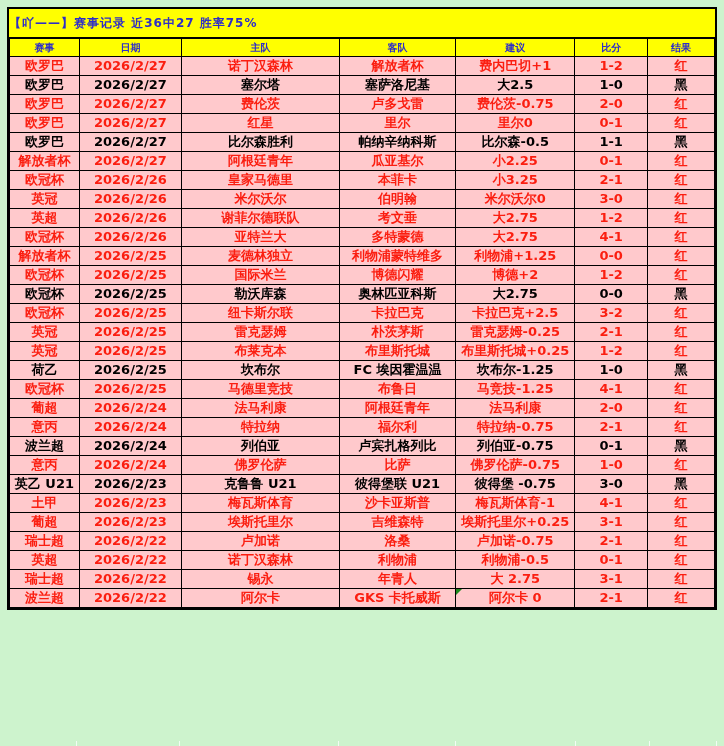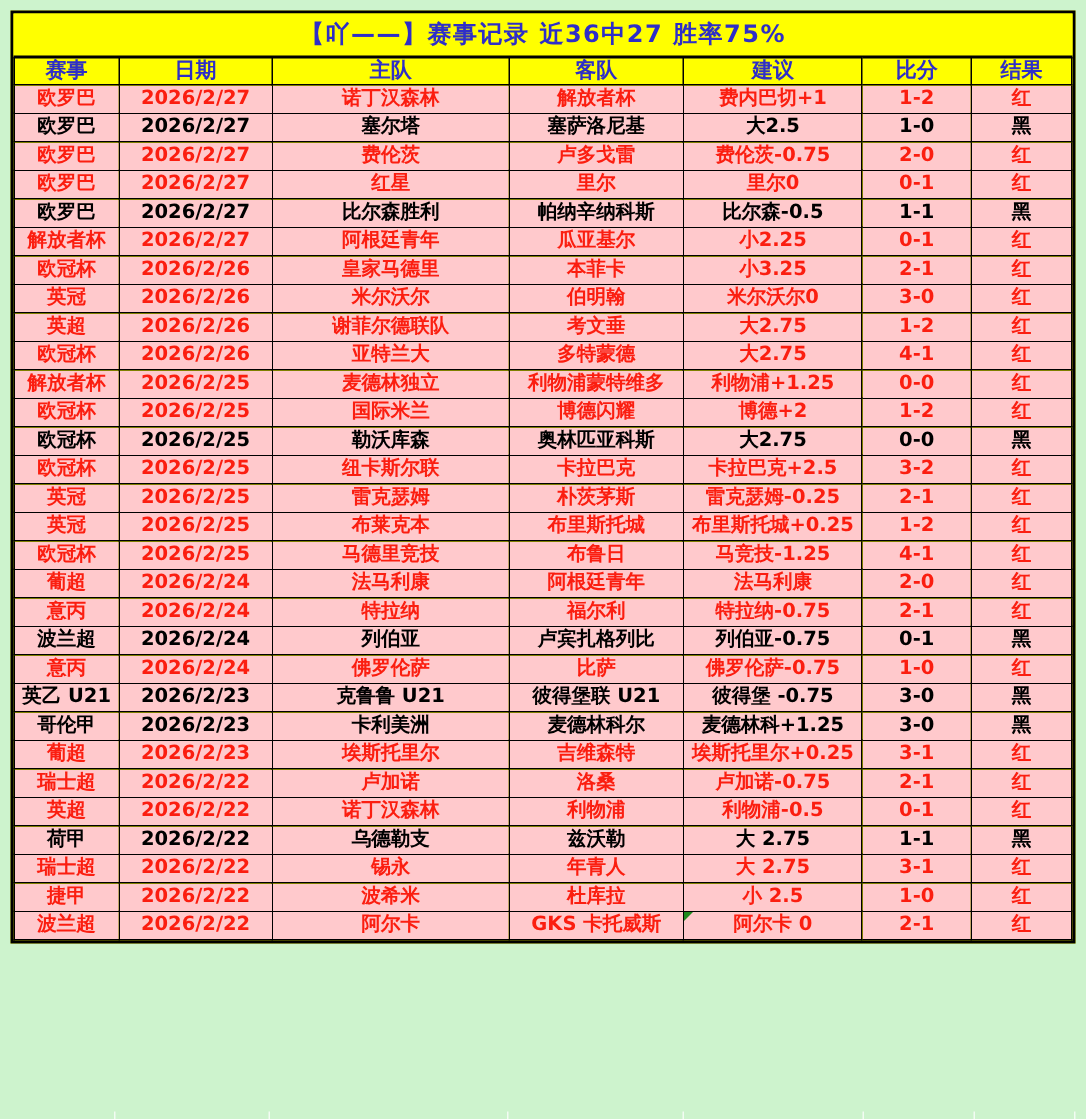--- a/index.html
+++ b/index.html
@@ -8,31 +8,31 @@
     background:var(--page-background,#cdf3cd);
     font-family:"DejaVu Sans","Liberation Sans",sans-serif;
   }
   .record-table{
     position:absolute;left:7px;top:7px;width:710px;
     border:2px solid var(--border-black,#000);
     background:var(--panel-yellow,#ffff00);
     box-sizing:border-box;
   }
   .title-bar{
-    height:28px;display:flex;align-items:center;justify-content:center;
+    height:28px;display:flex;align-items:center;justify-content:flex-start;
     background:var(--panel-yellow,#ffff00);
     color:var(--header-text-blue,#2e2ec8);
-    font-weight:bold;font-size:16px;letter-spacing:1px;
+    font-weight:bold;font-size:12px;letter-spacing:1px;
     border-bottom:1px solid var(--border-black,#000);
   }
   table{width:100%;border-collapse:collapse;table-layout:fixed}
   th{
     background:var(--panel-yellow,#ffff00);
     color:var(--header-text-blue,#2e2ec8);
-    font-size:14px;font-weight:bold;height:17px;line-height:17px;
+    font-size:10px;font-weight:bold;height:17px;line-height:17px;
     border:1px solid var(--border-black,#000);padding:0;
   }
   td{
     background:var(--cell-pink,#ffc9cc);
     font-size:13px;font-weight:bold;height:18px;line-height:18px;
     border:1px solid var(--border-black,#000);
     text-align:center;padding:0;white-space:nowrap;overflow:hidden;
     position:relative;
   }
   tr.hit td{color:var(--hit-red,#fb1e10)}
@@ -214,20 +214,29 @@
         </tr>
         <tr class="hit">
           <td>英冠</td>
           <td>2026/2/25</td>
           <td>布莱克本</td>
           <td>布里斯托城</td>
           <td>布里斯托城+0.25</td>
           <td>1-2</td>
           <td>红</td>
         </tr>
+        <tr class="miss">
+          <td>荷乙</td>
+          <td>2026/2/25</td>
+          <td>坎布尔</td>
+          <td>FC 埃因霍温温</td>
+          <td>坎布尔-1.25</td>
+          <td>1-0</td>
+          <td>黑</td>
+        </tr>
         <tr class="hit">
           <td>欧冠杯</td>
           <td>2026/2/25</td>
           <td>马德里竞技</td>
           <td>布鲁日</td>
           <td>马竞技-1.25</td>
           <td>4-1</td>
           <td>红</td>
         </tr>
         <tr class="hit">
@@ -268,28 +277,28 @@
         </tr>
         <tr class="miss">
           <td>英乙 U21</td>
           <td>2026/2/23</td>
           <td>克鲁鲁 U21</td>
           <td>彼得堡联 U21</td>
           <td>彼得堡 -0.75</td>
           <td>3-0</td>
           <td>黑</td>
         </tr>
-        <tr class="miss">
-          <td>哥伦甲</td>
+        <tr class="hit">
+          <td>土甲</td>
           <td>2026/2/23</td>
-          <td>卡利美洲</td>
-          <td>麦德林科尔</td>
-          <td>麦德林科+1.25</td>
-          <td>3-0</td>
-          <td>黑</td>
+          <td>梅瓦斯体育</td>
+          <td>沙卡亚斯普</td>
+          <td>梅瓦斯体育-1</td>
+          <td>4-1</td>
+          <td>红</td>
         </tr>
         <tr class="hit">
           <td>葡超</td>
           <td>2026/2/23</td>
           <td>埃斯托里尔</td>
           <td>吉维森特</td>
           <td>埃斯托里尔+0.25</td>
           <td>3-1</td>
           <td>红</td>
         </tr>
@@ -304,45 +313,27 @@
         </tr>
         <tr class="hit">
           <td>英超</td>
           <td>2026/2/22</td>
           <td>诺丁汉森林</td>
           <td>利物浦</td>
           <td>利物浦-0.5</td>
           <td>0-1</td>
           <td>红</td>
         </tr>
-        <tr class="miss">
-          <td>荷甲</td>
-          <td>2026/2/22</td>
-          <td>乌德勒支</td>
-          <td>兹沃勒</td>
-          <td>大 2.75</td>
-          <td>1-1</td>
-          <td>黑</td>
-        </tr>
         <tr class="hit">
           <td>瑞士超</td>
           <td>2026/2/22</td>
           <td>锡永</td>
           <td>年青人</td>
           <td>大 2.75</td>
           <td>3-1</td>
-          <td>红</td>
-        </tr>
-        <tr class="hit">
-          <td>捷甲</td>
-          <td>2026/2/22</td>
-          <td>波希米</td>
-          <td>杜库拉</td>
-          <td>小 2.5</td>
-          <td>1-0</td>
           <td>红</td>
         </tr>
         <tr class="hit">
           <td>波兰超</td>
           <td>2026/2/22</td>
           <td>阿尔卡</td>
           <td>GKS 卡托威斯</td>
           <td class="has-marker">阿尔卡 0</td>
           <td>2-1</td>
           <td>红</td>

